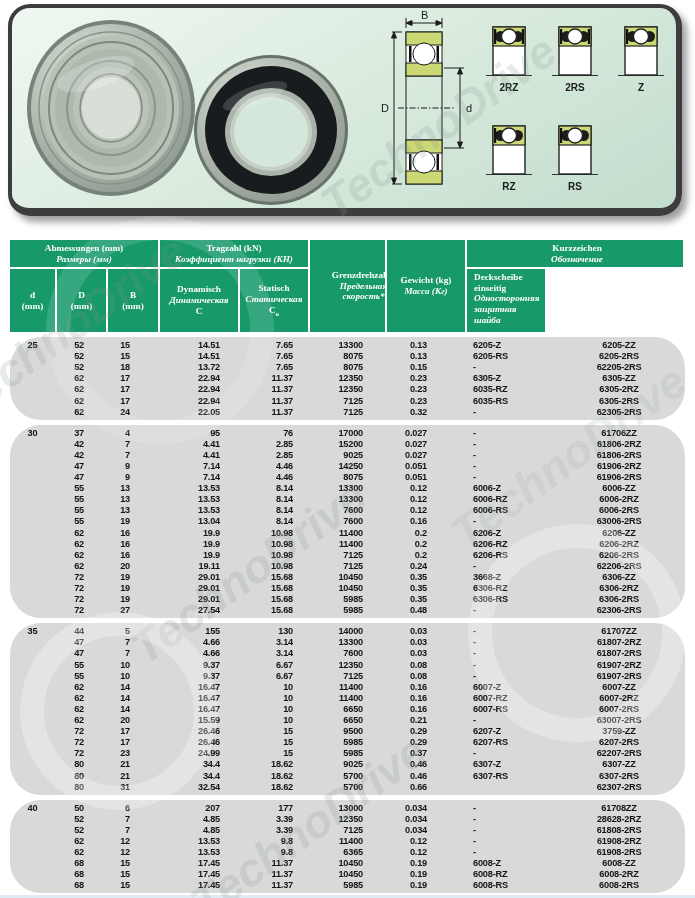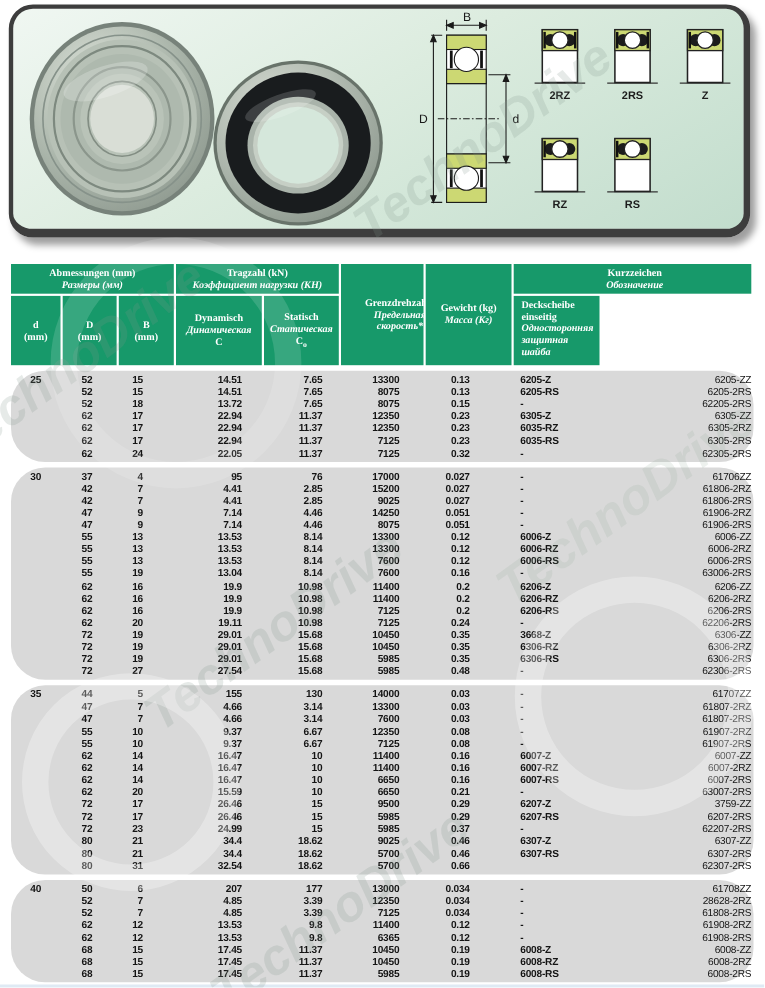--- a/index.html
+++ b/index.html
@@ -66,21 +66,21 @@
        align-items:center;letter-spacing:-0.2px;}
   .bc{white-space:nowrap;}
   .bc0{text-align:center;font-weight:bold;}
   .bc1{text-align:right;padding-right:22px;}
   .bc2{text-align:right;padding-right:28px;}
   .bc3{text-align:right;padding-right:18px;}
   .bc4{text-align:right;padding-right:15px;}
   .bc5{text-align:right;padding-right:22px;}
   .bc6{text-align:right;padding-right:38px;}
   .bc7{text-align:left;padding-left:6px;font-weight:bold;}
-  .bc8{text-align:right;padding-left:8px;font-weight:normal;}
+  .bc8{text-align:center;padding-left:8px;font-weight:bold;}
 
   .bottom-line{position:absolute;left:0;right:0;bottom:0;height:3px;background:#dfeaf4;}
 </style>
 </head>
 <body>
 
 <div class="page">
 
   <span class="wm wm1">TechnoDrive</span>
   <span class="wm wm2">TechnoDrive</span>

